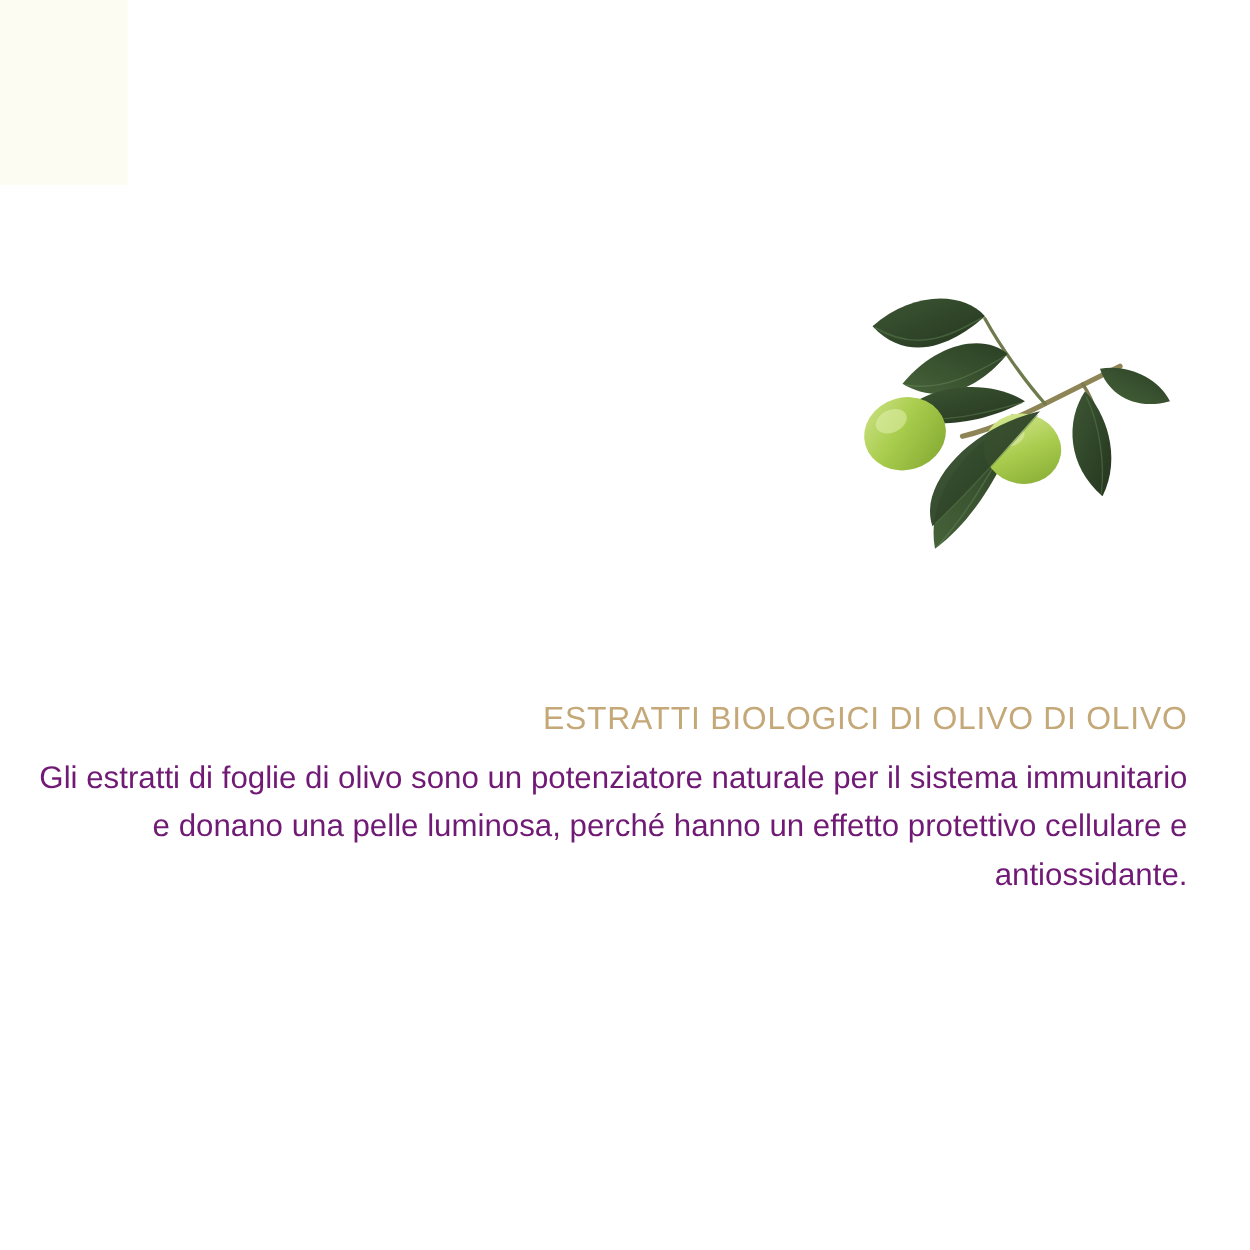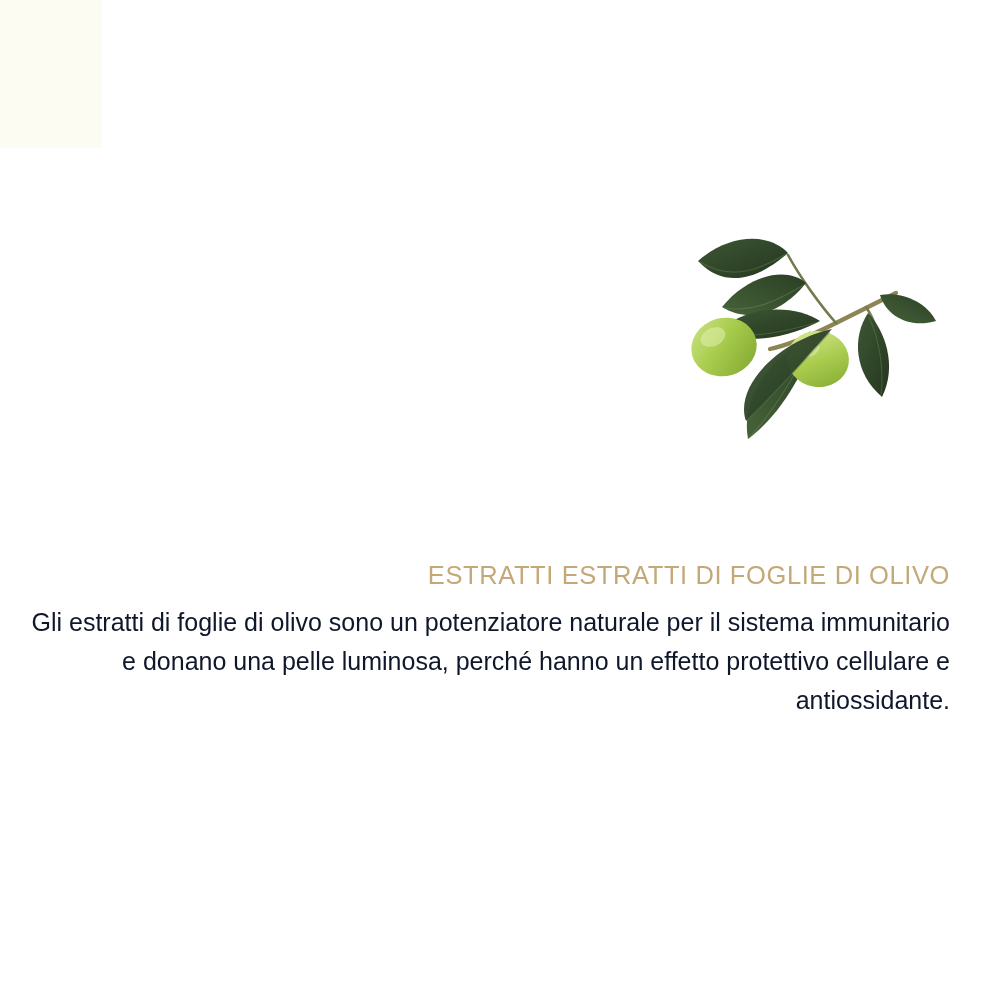--- a/index.html
+++ b/index.html
@@ -57,21 +57,21 @@
   .eyebrow {
     color: #c4a878;
     font-size: 25.5px;
     letter-spacing: 0.6px;
     font-weight: 400;
     line-height: 1.2;
     margin: 0 0 12px 0;
     white-space: nowrap;
   }
   .body-copy {
-    color: #0f172a;
+    color: #701a75;
     font-size: 25px;
     line-height: 1.56;
     font-weight: 400;
     margin: 0;
   }
 </style>
 </head>
 <body>
 
 <div class="page">
@@ -149,17 +149,17 @@
       </g>
 
       <g>
         <path d="M172 104 C150 128 116 168 86 196 C74 162 118 116 172 104 Z" fill="url(#leafDark)" opacity="0.97"></path>
         <path d="M170 107 C146 134 114 170 88 194" stroke="#5c7c4f" stroke-width="1.2" fill="none" opacity="0.45"></path>
       </g>
     </svg>
   </div>
 
   <div class="text-block">
-    <p class="eyebrow">ESTRATTI ESTRATTI DI FOGLIE DI OLIVO</p>
+    <p class="eyebrow">ESTRATTI BIOLOGICI DI OLIVO DI OLIVO</p>
     <p class="body-copy">Gli estratti di foglie di olivo sono un potenziatore naturale per il sistema immunitario e donano una pelle luminosa, perché hanno un effetto protettivo cellulare e antiossidante.</p>
   </div>
 
 </div>
 
 </body></html>

